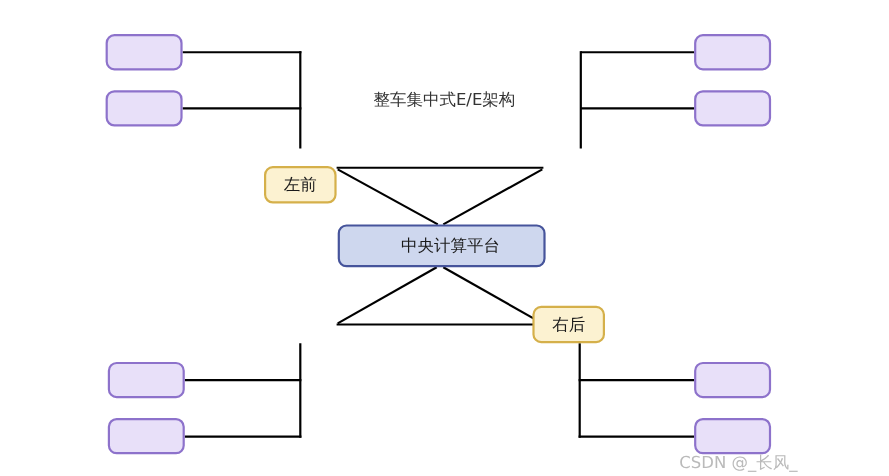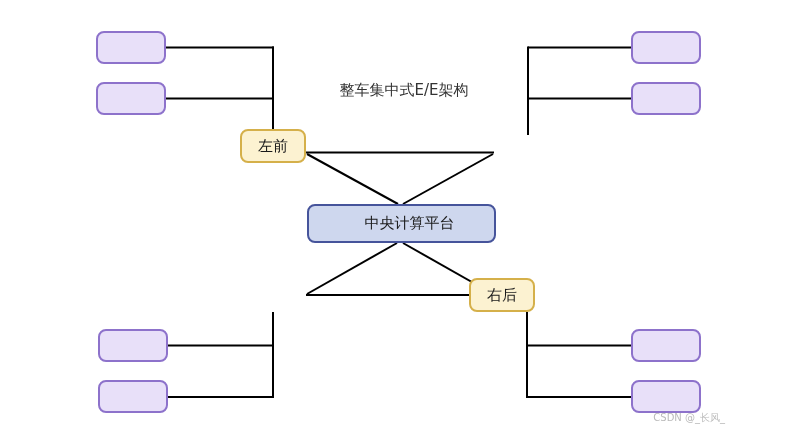--- a/index.html
+++ b/index.html
@@ -61,21 +61,21 @@
     top: 81px;
     width: 808px;
     text-align: center;
     font-size: 15px;
     color: var(--title-color, #333333);
   }
   .watermark {
     position: absolute;
     right: 3px;
     top: 411px;
-    font-size: 10px;
+    font-size: 15px;
     color: var(--watermark-color, #bababa);
   }
 </style>
 </head>
 <body>
 
 <div class="canvas">
 
   <svg class="wires" viewBox="0 0 808 433" xmlns="http://www.w3.org/2000/svg">
 
@@ -107,24 +107,24 @@
 
   <div class="node ecu" style="left:96px;  top:31px;"></div>
   <div class="node ecu" style="left:96px;  top:82px;"></div>
   <div class="node ecu" style="left:631px; top:31px;"></div>
   <div class="node ecu" style="left:631px; top:82px;"></div>
   <div class="node ecu" style="left:98px;  top:329px;"></div>
   <div class="node ecu" style="left:98px;  top:380px;"></div>
   <div class="node ecu" style="left:631px; top:329px;"></div>
   <div class="node ecu" style="left:631px; top:380px;"></div>
 
-  <div class="node zone" style="left:240px; top:129px;">
+  <div class="node zone" style="left:240px; top:151px;">
     <span>左前</span>
   </div>
-  <div class="node zone" style="left:469px; top:278px;">
+  <div class="node zone" style="left:484px; top:278px;">
     <span>右后</span>
   </div>
 
   <div class="node central" style="left:307px; top:204px;padding-left:16px;">
     <span>中央计算平台</span>
   </div>
 
   <div class="watermark">CSDN @_长风_</div>
 
 </div>

